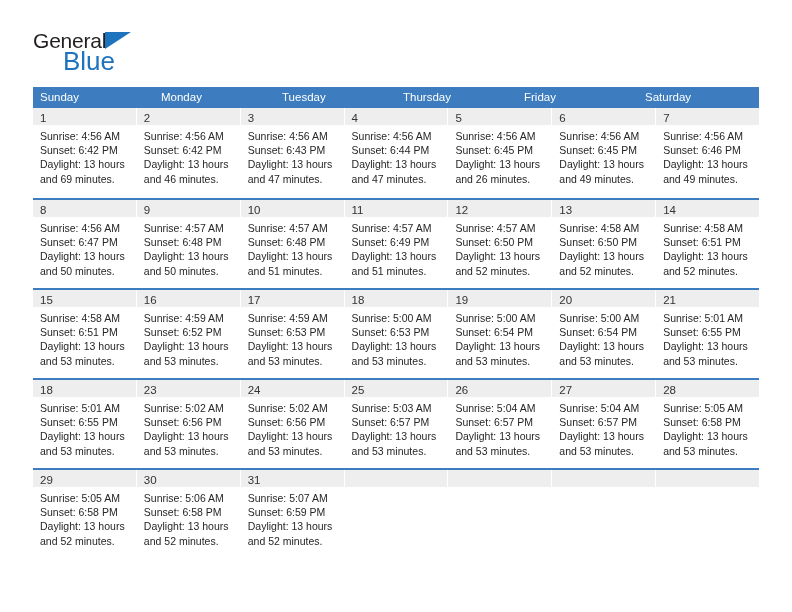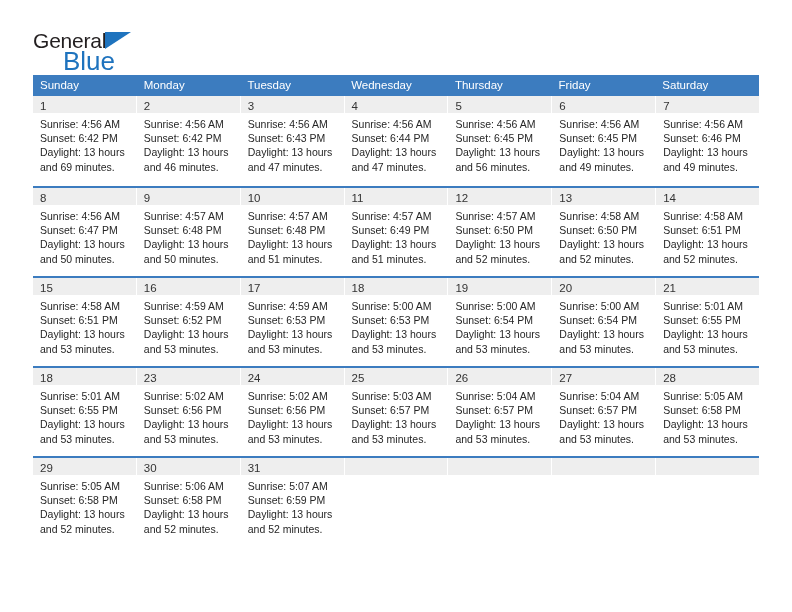--- a/index.html
+++ b/index.html
@@ -68,21 +68,21 @@
   }
   .cal-subtitle {
     font-size: 14px;
     color: #2b2b2b;
     margin-top: 7px;
     line-height: 1.1;
   }
 
   
   .calendar {
-    margin: 1px 33px 0 33px;
+    margin: 13px 33px 0 33px;
     width: 726px;
   }
   .weekday-row {
     display: flex;
     background: #3c7cbf;
     height: 21px;
   }
   .weekday {
     flex: 1 1 0;
     color: #ffffff;
@@ -138,21 +138,20 @@
       <span class="brand-blue">Blue</span>
     </div>
   </div>
 
   <div class="calendar">
 
     <div class="weekday-row">
       <div class="weekday">Sunday</div>
       <div class="weekday">Monday</div>
       <div class="weekday">Tuesday</div>
-      <div class="weekday">Wednesday</div>
       <div class="weekday">Thursday</div>
       <div class="weekday">Friday</div>
       <div class="weekday">Saturday</div>
     </div>
 
     <div class="week-row first">
       <div class="day-cell">
         <div class="day-band"><span class="day-num">1</span></div>
         <div class="day-info">
           <div>Sunrise: 4:56 AM</div>
@@ -187,21 +186,21 @@
           <div>Daylight: 13 hours</div>
           <div>and 47 minutes.</div>
         </div>
       </div>
       <div class="day-cell">
         <div class="day-band"><span class="day-num">5</span></div>
         <div class="day-info">
           <div>Sunrise: 4:56 AM</div>
           <div>Sunset: 6:45 PM</div>
           <div>Daylight: 13 hours</div>
-          <div>and 56 minutes.</div>
+          <div>and 26 minutes.</div>
         </div>
       </div>
       <div class="day-cell">
         <div class="day-band"><span class="day-num">6</span></div>
         <div class="day-info">
           <div>Sunrise: 4:56 AM</div>
           <div>Sunset: 6:45 PM</div>
           <div>Daylight: 13 hours</div>
           <div>and 49 minutes.</div>
         </div>

